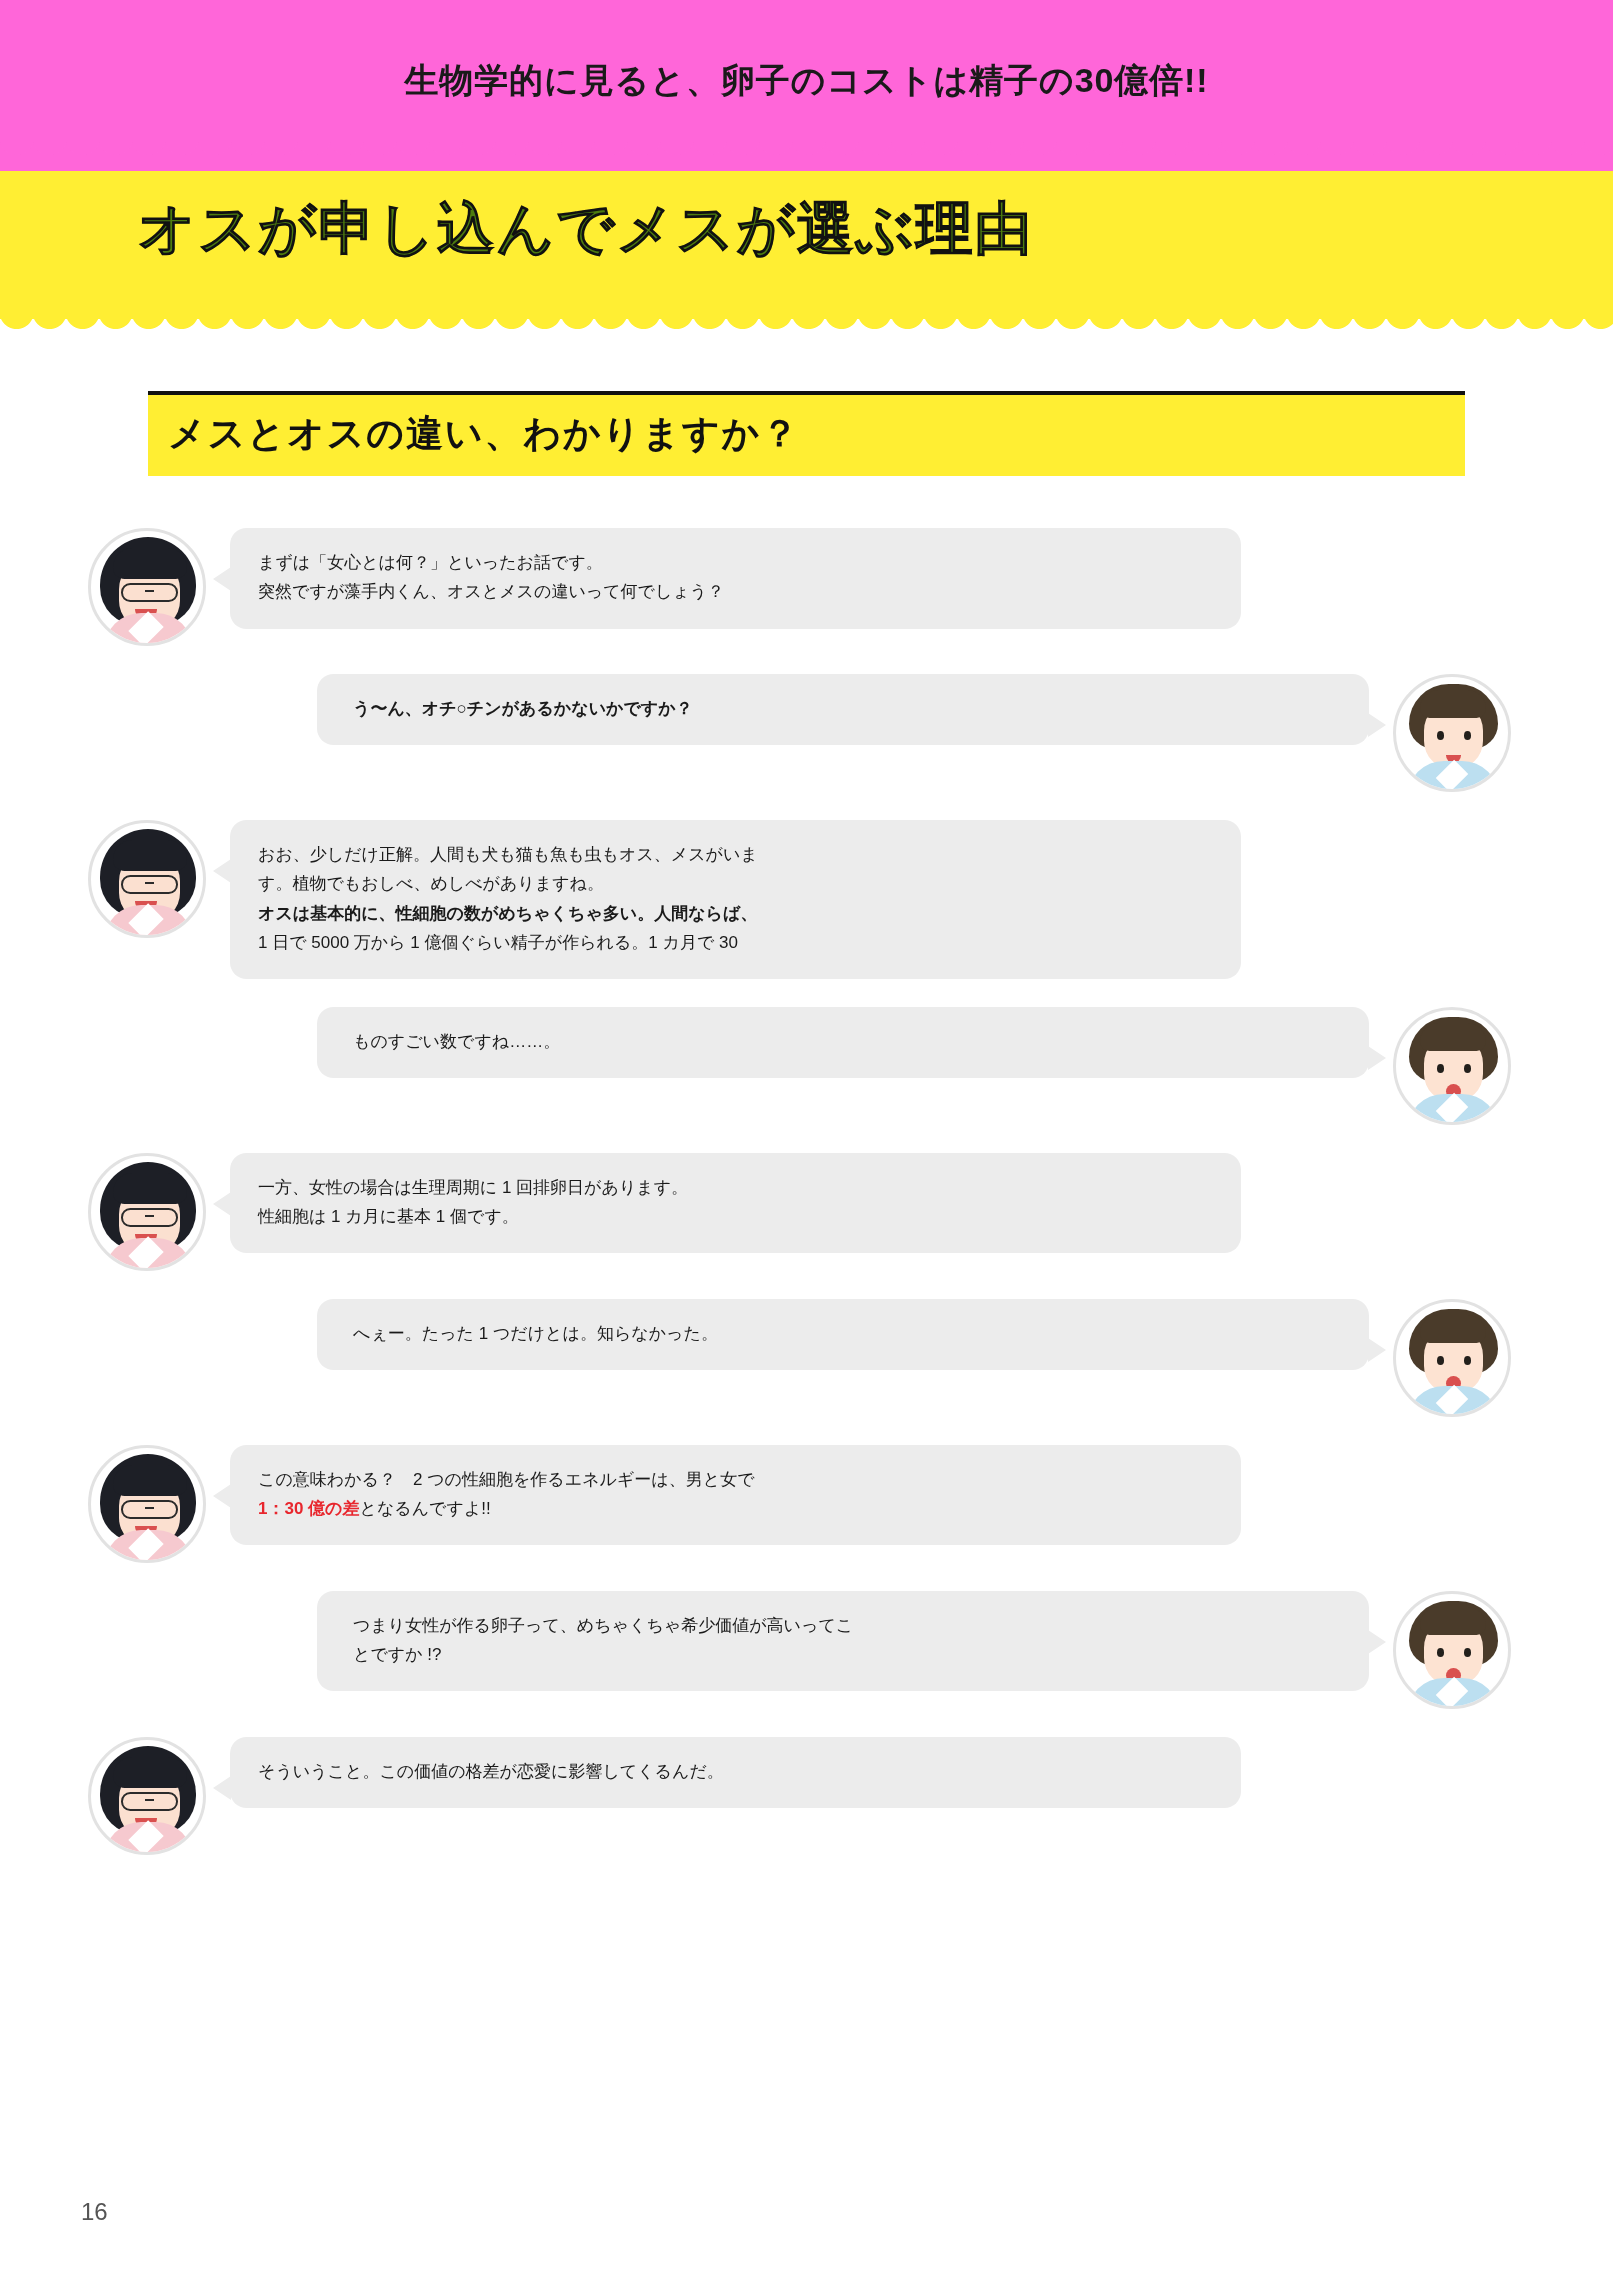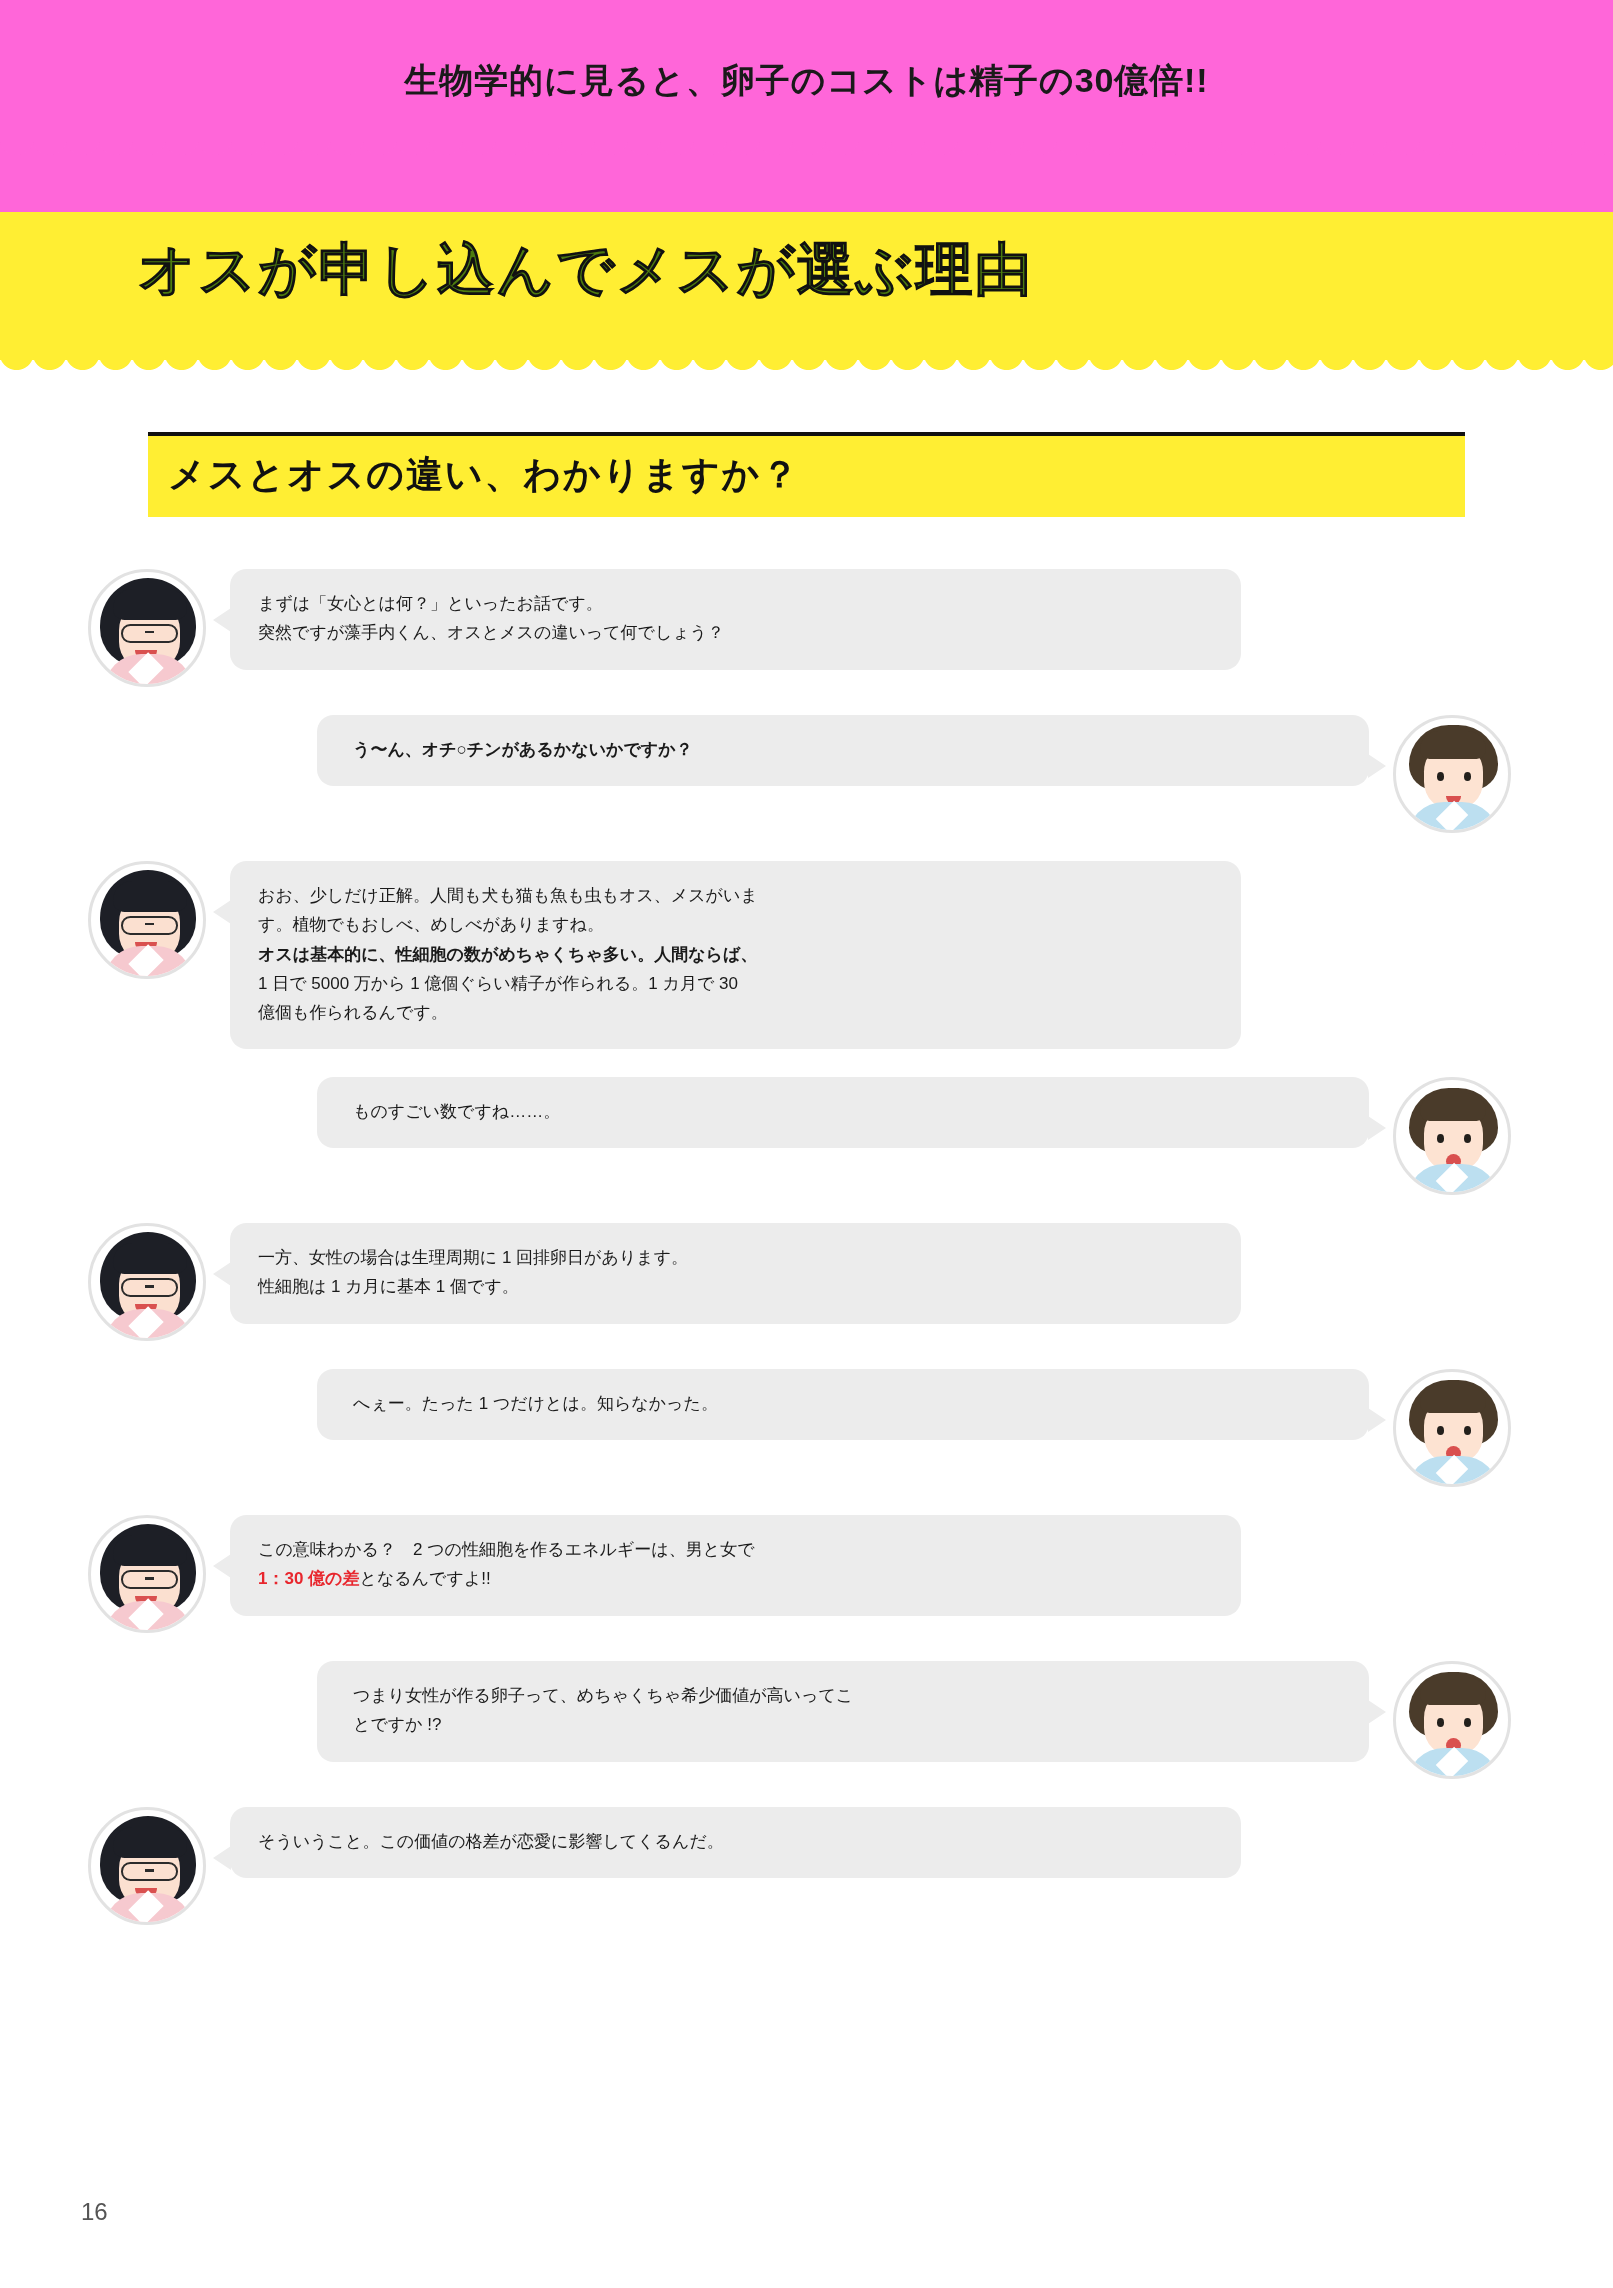--- a/index.html
+++ b/index.html
@@ -9,21 +9,21 @@
     background: #ffffff;
     font-family: "Liberation Sans", sans-serif;
     position: relative;
     overflow: hidden;
   }
 
   
   .header-band {
     position: relative;
     width: 100%;
-    height: 212px;
+    height: 171px;
     background: #ff66d9;
     overflow: hidden;
   }
   .header-kicker {
     position: absolute;
     left: 0; right: 0;
     top: 81px;
     text-align: center;
     font-size: 34px;
     font-weight: bold;
@@ -323,21 +323,20 @@
       <div class="glasses"></div>
         <div class="mouth"></div>
       <div class="body"></div>
         <div class="collar"></div>
     </div>
     <div class="bubble to-left w-mid">
       <div>おお、少しだけ正解。人間も犬も猫も魚も虫もオス、メスがいま</div>
       <div>す。植物でもおしべ、めしべがありますね。</div>
       <div style="font-weight:bold;">オスは基本的に、性細胞の数がめちゃくちゃ多い。人間ならば、</div>
       <div>1 日で 5000 万から 1 億個ぐらい精子が作られる。1 カ月で 30</div>
-      <div>億個も作られるんです。</div>
     </div>
   </div>
 
   <div class="row right">
     <div class="bubble to-right w-wide">
       <div>ものすごい数ですね……。</div>
     </div>
     <div class="avatar av-student">
       <div class="hair"></div>
         <div class="face"></div>

